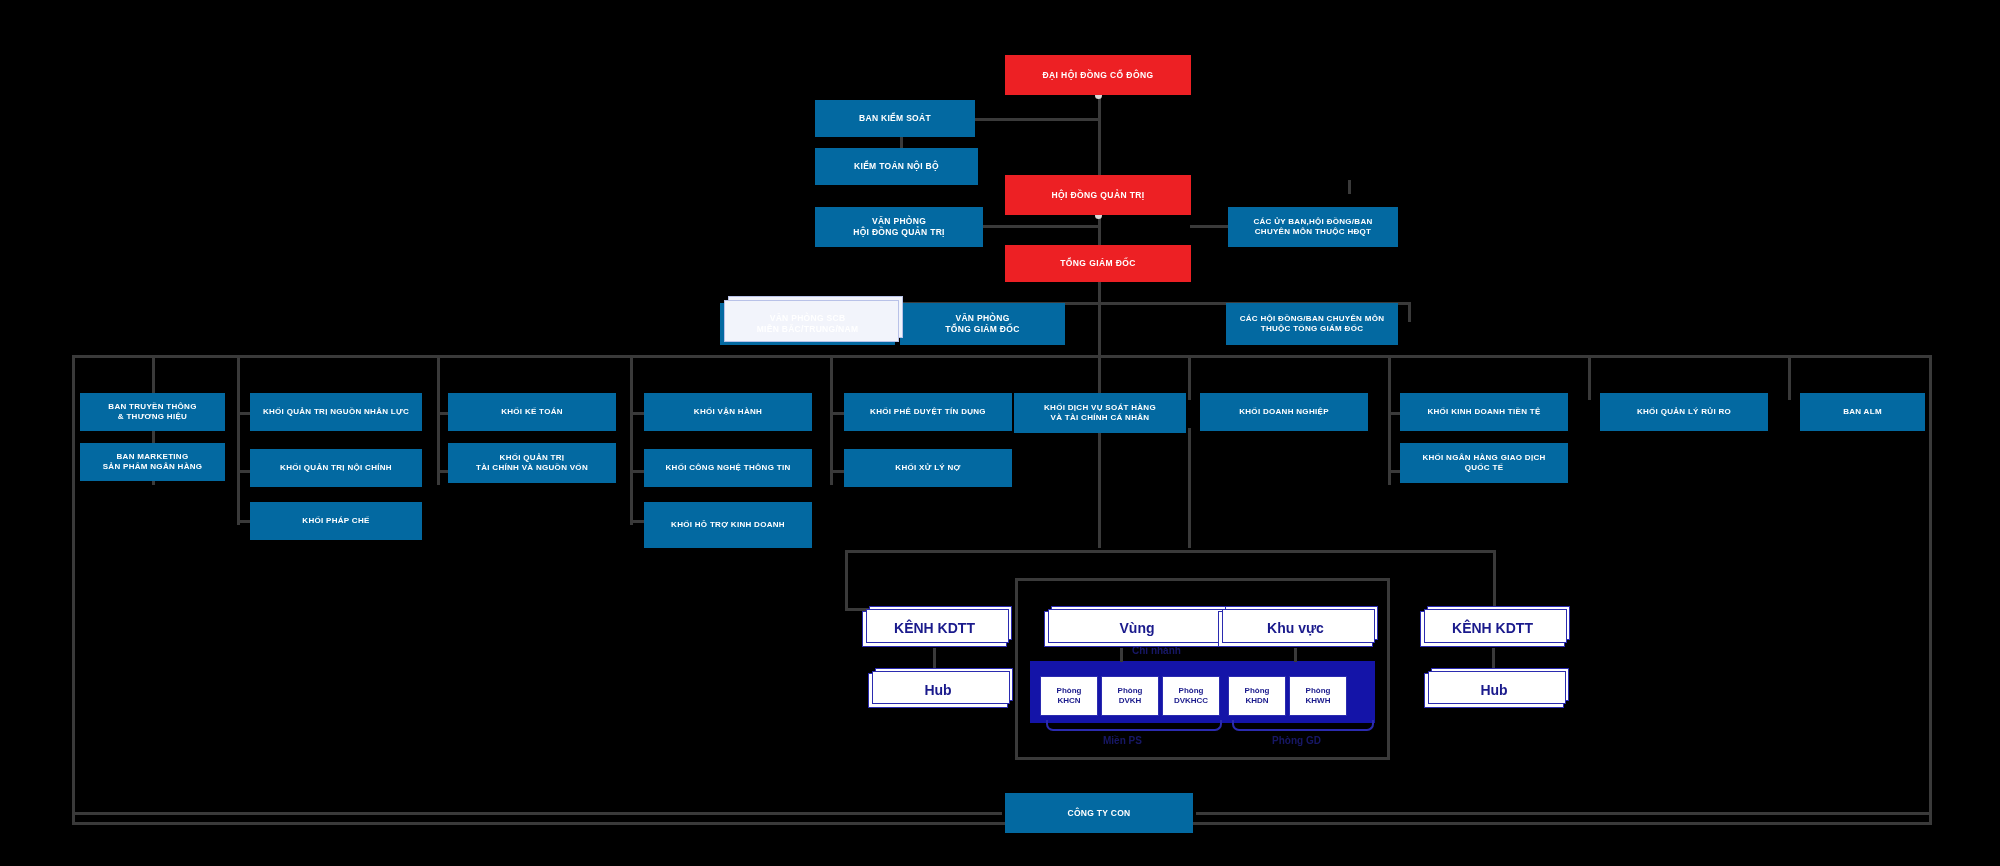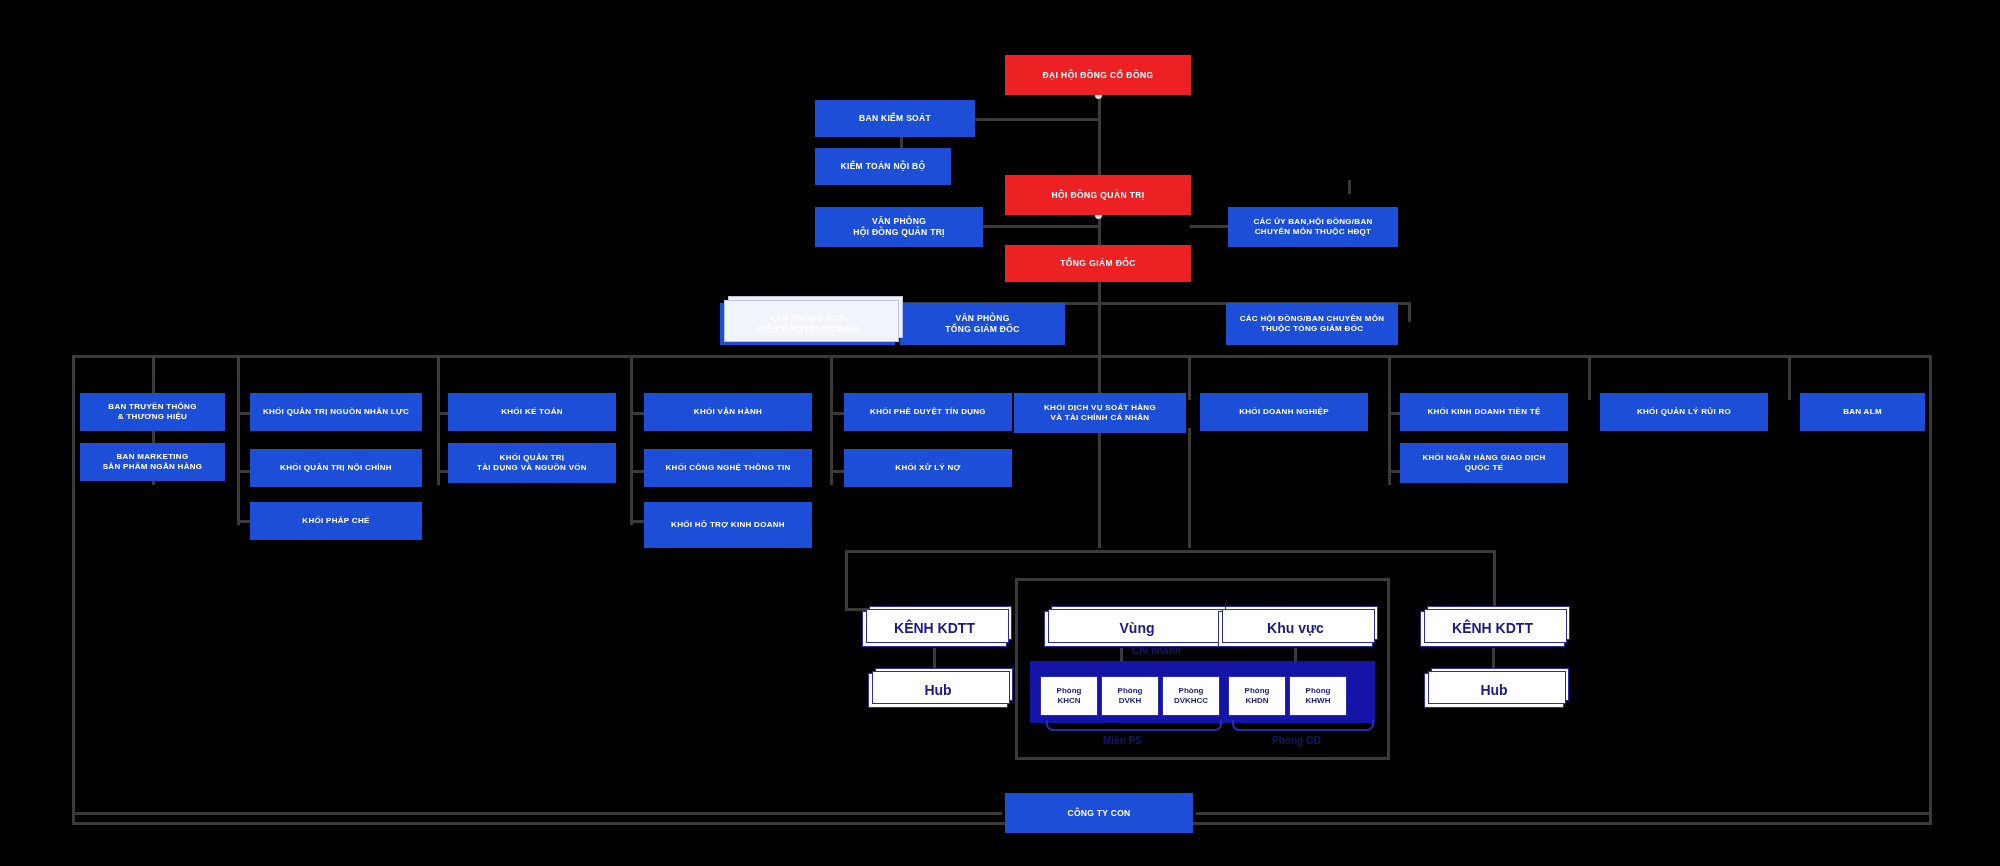--- a/index.html
+++ b/index.html
@@ -11,21 +11,21 @@
   .lnv{width:3px;}
   .lnh{height:3px;}
   .dot{position:absolute;width:7px;height:7px;border-radius:50%;background:#d8d8d8;}
 
   
   .node{position:absolute;display:flex;align-items:center;justify-content:center;
         text-align:center;box-sizing:border-box;line-height:1.25;}
   .node span{display:block;padding:0 6px;}
 
   .red{background:#ed2024;color:#fff;font-weight:bold;letter-spacing:.4px;}
-  .blue{background:#1d4ed8;color:#fff;font-weight:bold;letter-spacing:.3px;}
+  .blue{background:#0369a1;color:#fff;font-weight:bold;letter-spacing:.3px;}
   .white{background:#fff;color:#1a1a8c;font-weight:bold;border:1.5px solid #2b2bb0;}
   .small{font-size:8.5px;}
   .tiny{font-size:8px;}
   .xsm{font-size:14px;}
 
   
   .stack::before,.stack::after{content:"";position:absolute;border:1.5px solid #2b2bb0;
         background:#fff;z-index:-1;box-sizing:border-box;}
   .stack::before{left:6px;top:-6px;right:-6px;bottom:6px;}
   .stack::after{left:3px;top:-3px;right:-3px;bottom:3px;}
@@ -136,21 +136,21 @@
   </div>
 
   <div class="node red small" style="left:1005px;top:245px;width:186px;height:37px;">
     <span>TỔNG GIÁM ĐỐC</span>
   </div>
 
   <div class="node blue small" style="left:815px;top:100px;width:160px;height:37px;">
     <span>BAN KIỂM SOÁT</span>
   </div>
 
-  <div class="node blue small" style="left:815px;top:148px;width:136px;height:37px;">
+  <div class="node blue small" style="left:815px;top:148px;width:163px;height:37px;">
     <span>KIỂM TOÁN NỘI BỘ</span>
   </div>
 
   <div class="node blue small" style="left:815px;top:207px;width:168px;height:40px;flex-direction:column;">
     <span>VĂN PHÒNG</span>
     <span>HỘI ĐỒNG QUẢN TRỊ</span>
   </div>
 
   <div class="node blue tiny" style="left:1228px;top:207px;width:170px;height:40px;flex-direction:column;">
     <span>CÁC ỦY BAN,HỘI ĐỒNG/BAN</span>
@@ -189,21 +189,21 @@
   </div>
   <div class="node blue tiny" style="left:250px;top:502px;width:172px;height:38px;">
     <span>KHỐI PHÁP CHẾ</span>
   </div>
 
   <div class="node blue tiny" style="left:448px;top:393px;width:168px;height:38px;">
     <span>KHỐI KẾ TOÁN</span>
   </div>
   <div class="node blue tiny" style="left:448px;top:443px;width:168px;height:40px;flex-direction:column;">
     <span>KHỐI QUẢN TRỊ</span>
-    <span>TÀI DỤNG VÀ NGUỒN VỐN</span>
+    <span>TÀI CHÍNH VÀ NGUỒN VỐN</span>
   </div>
 
   <div class="node blue tiny" style="left:644px;top:393px;width:168px;height:38px;">
     <span>KHỐI VẬN HÀNH</span>
   </div>
   <div class="node blue tiny" style="left:644px;top:449px;width:168px;height:38px;">
     <span>KHỐI CÔNG NGHỆ THÔNG TIN</span>
   </div>
   <div class="node blue tiny" style="left:644px;top:502px;width:168px;height:46px;">
     <span>KHỐI HỖ TRỢ KINH DOANH</span>

